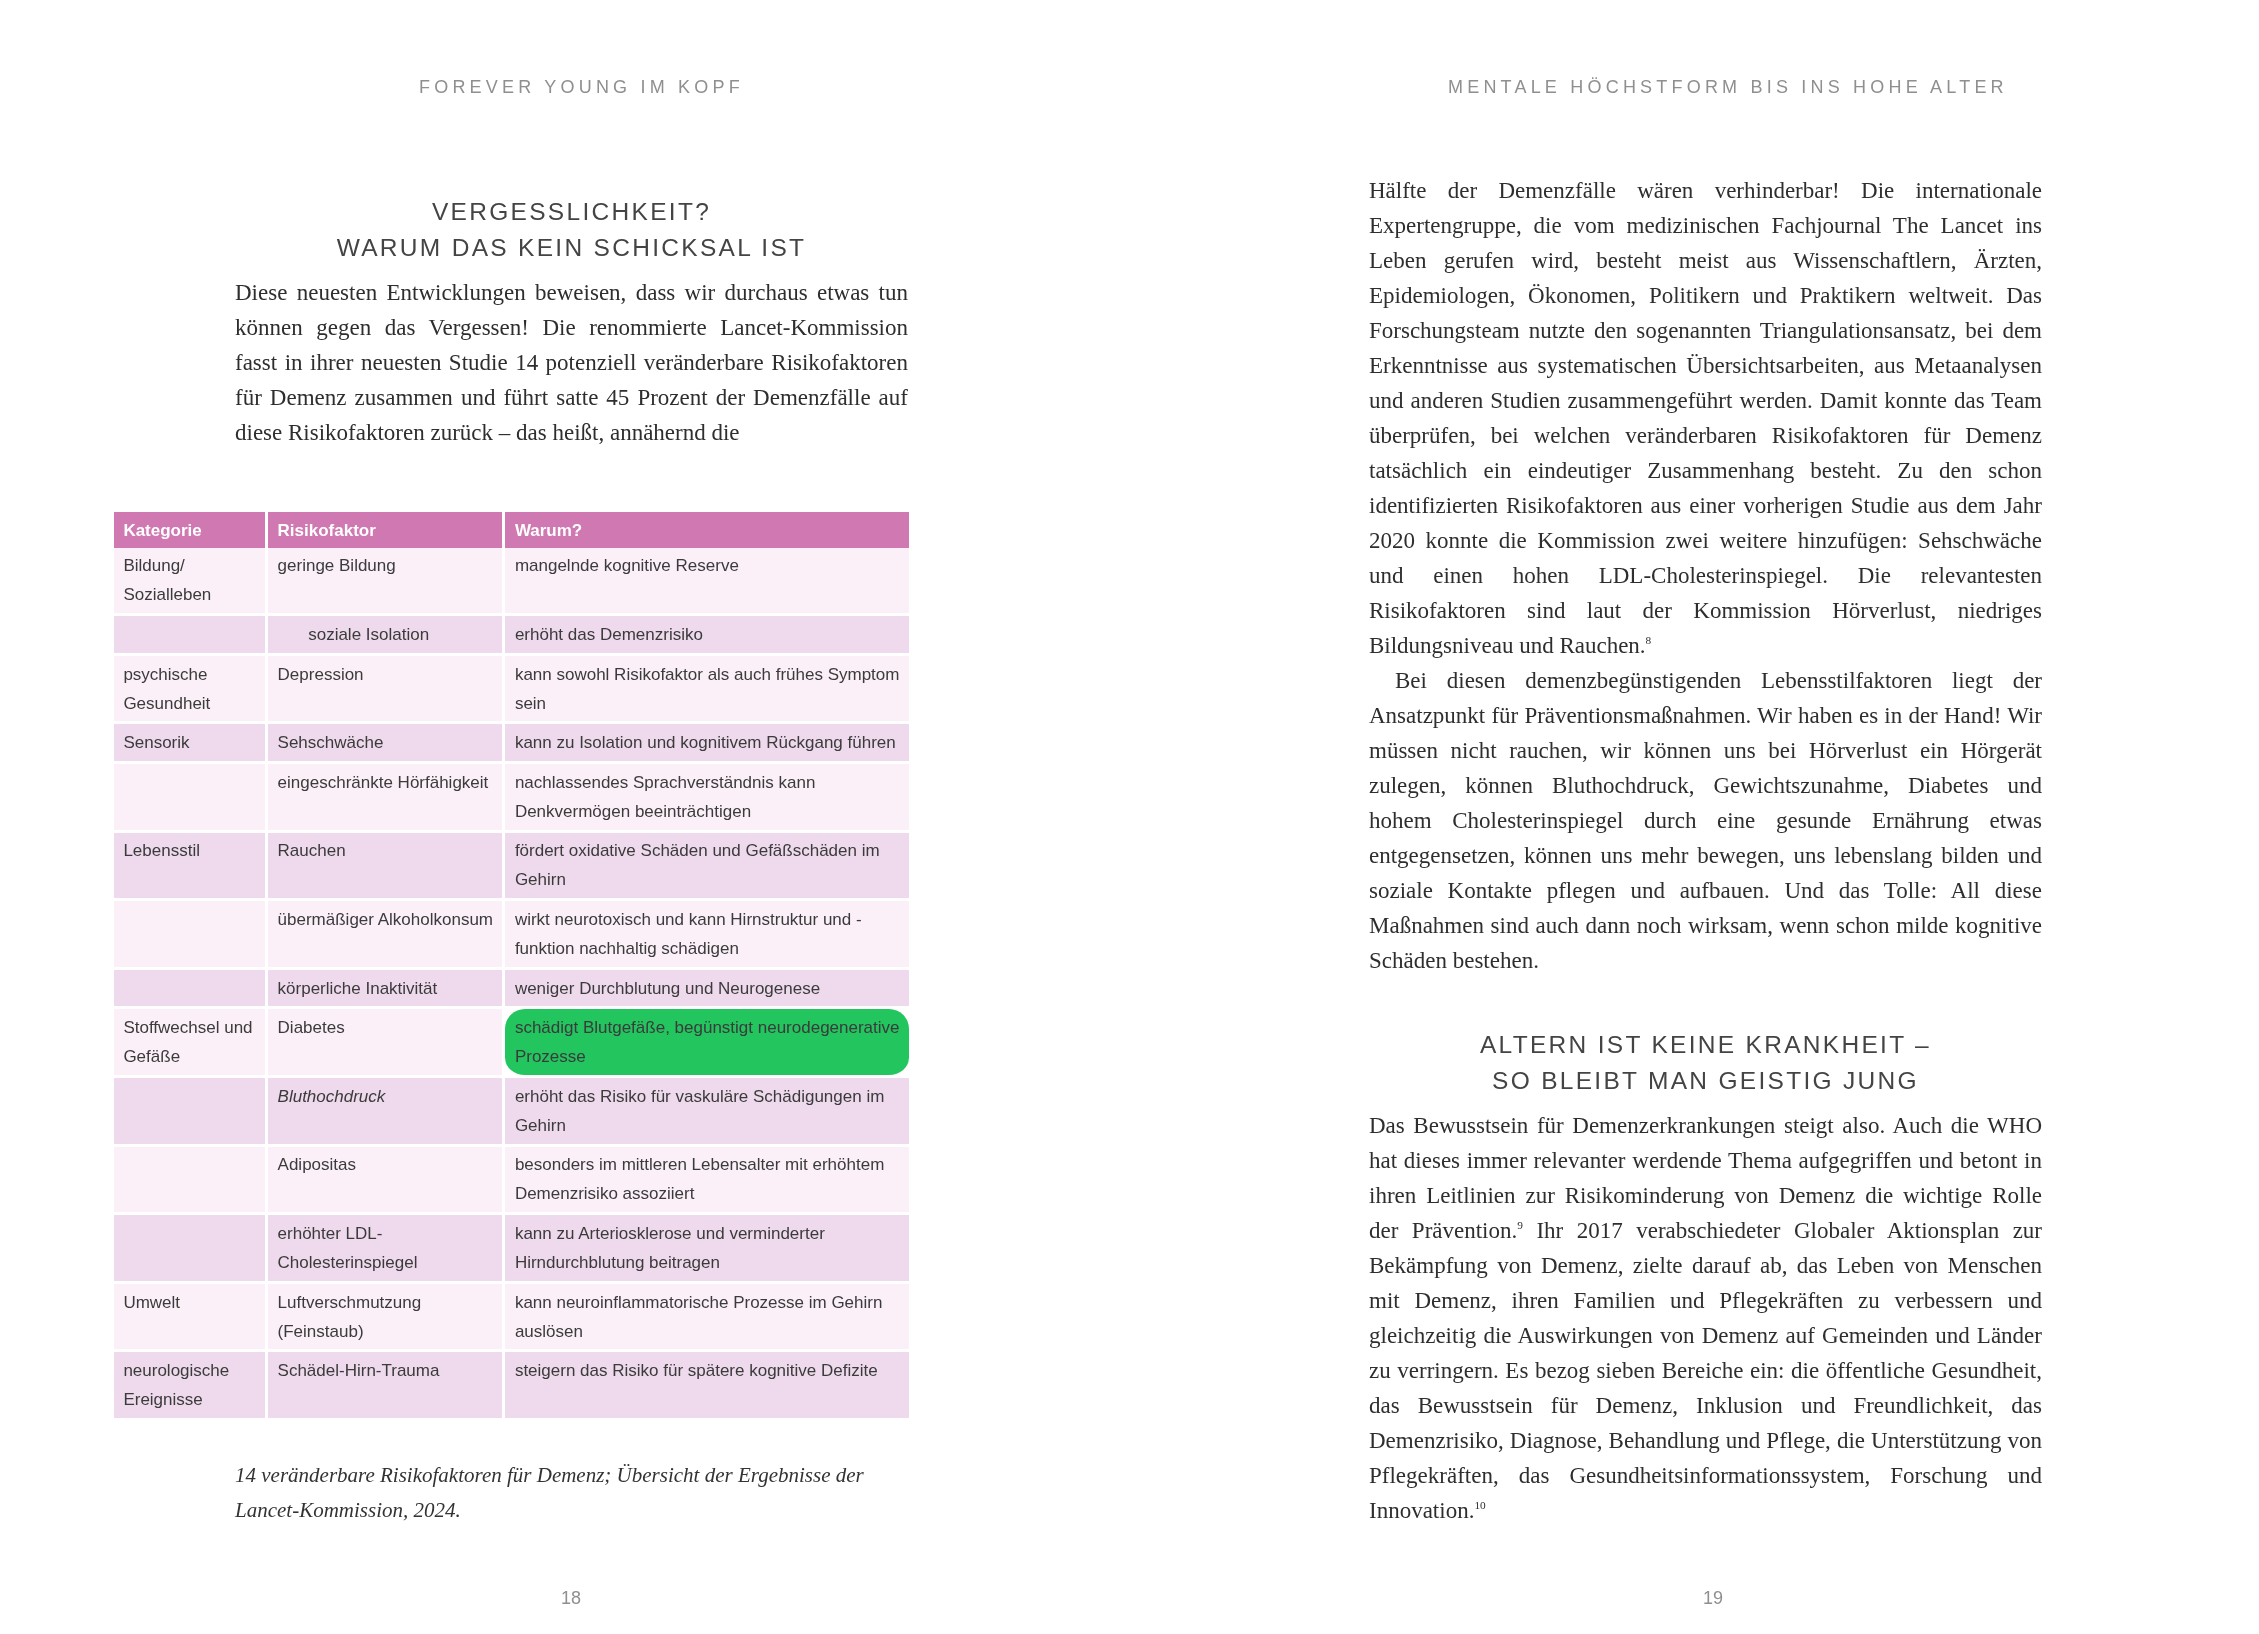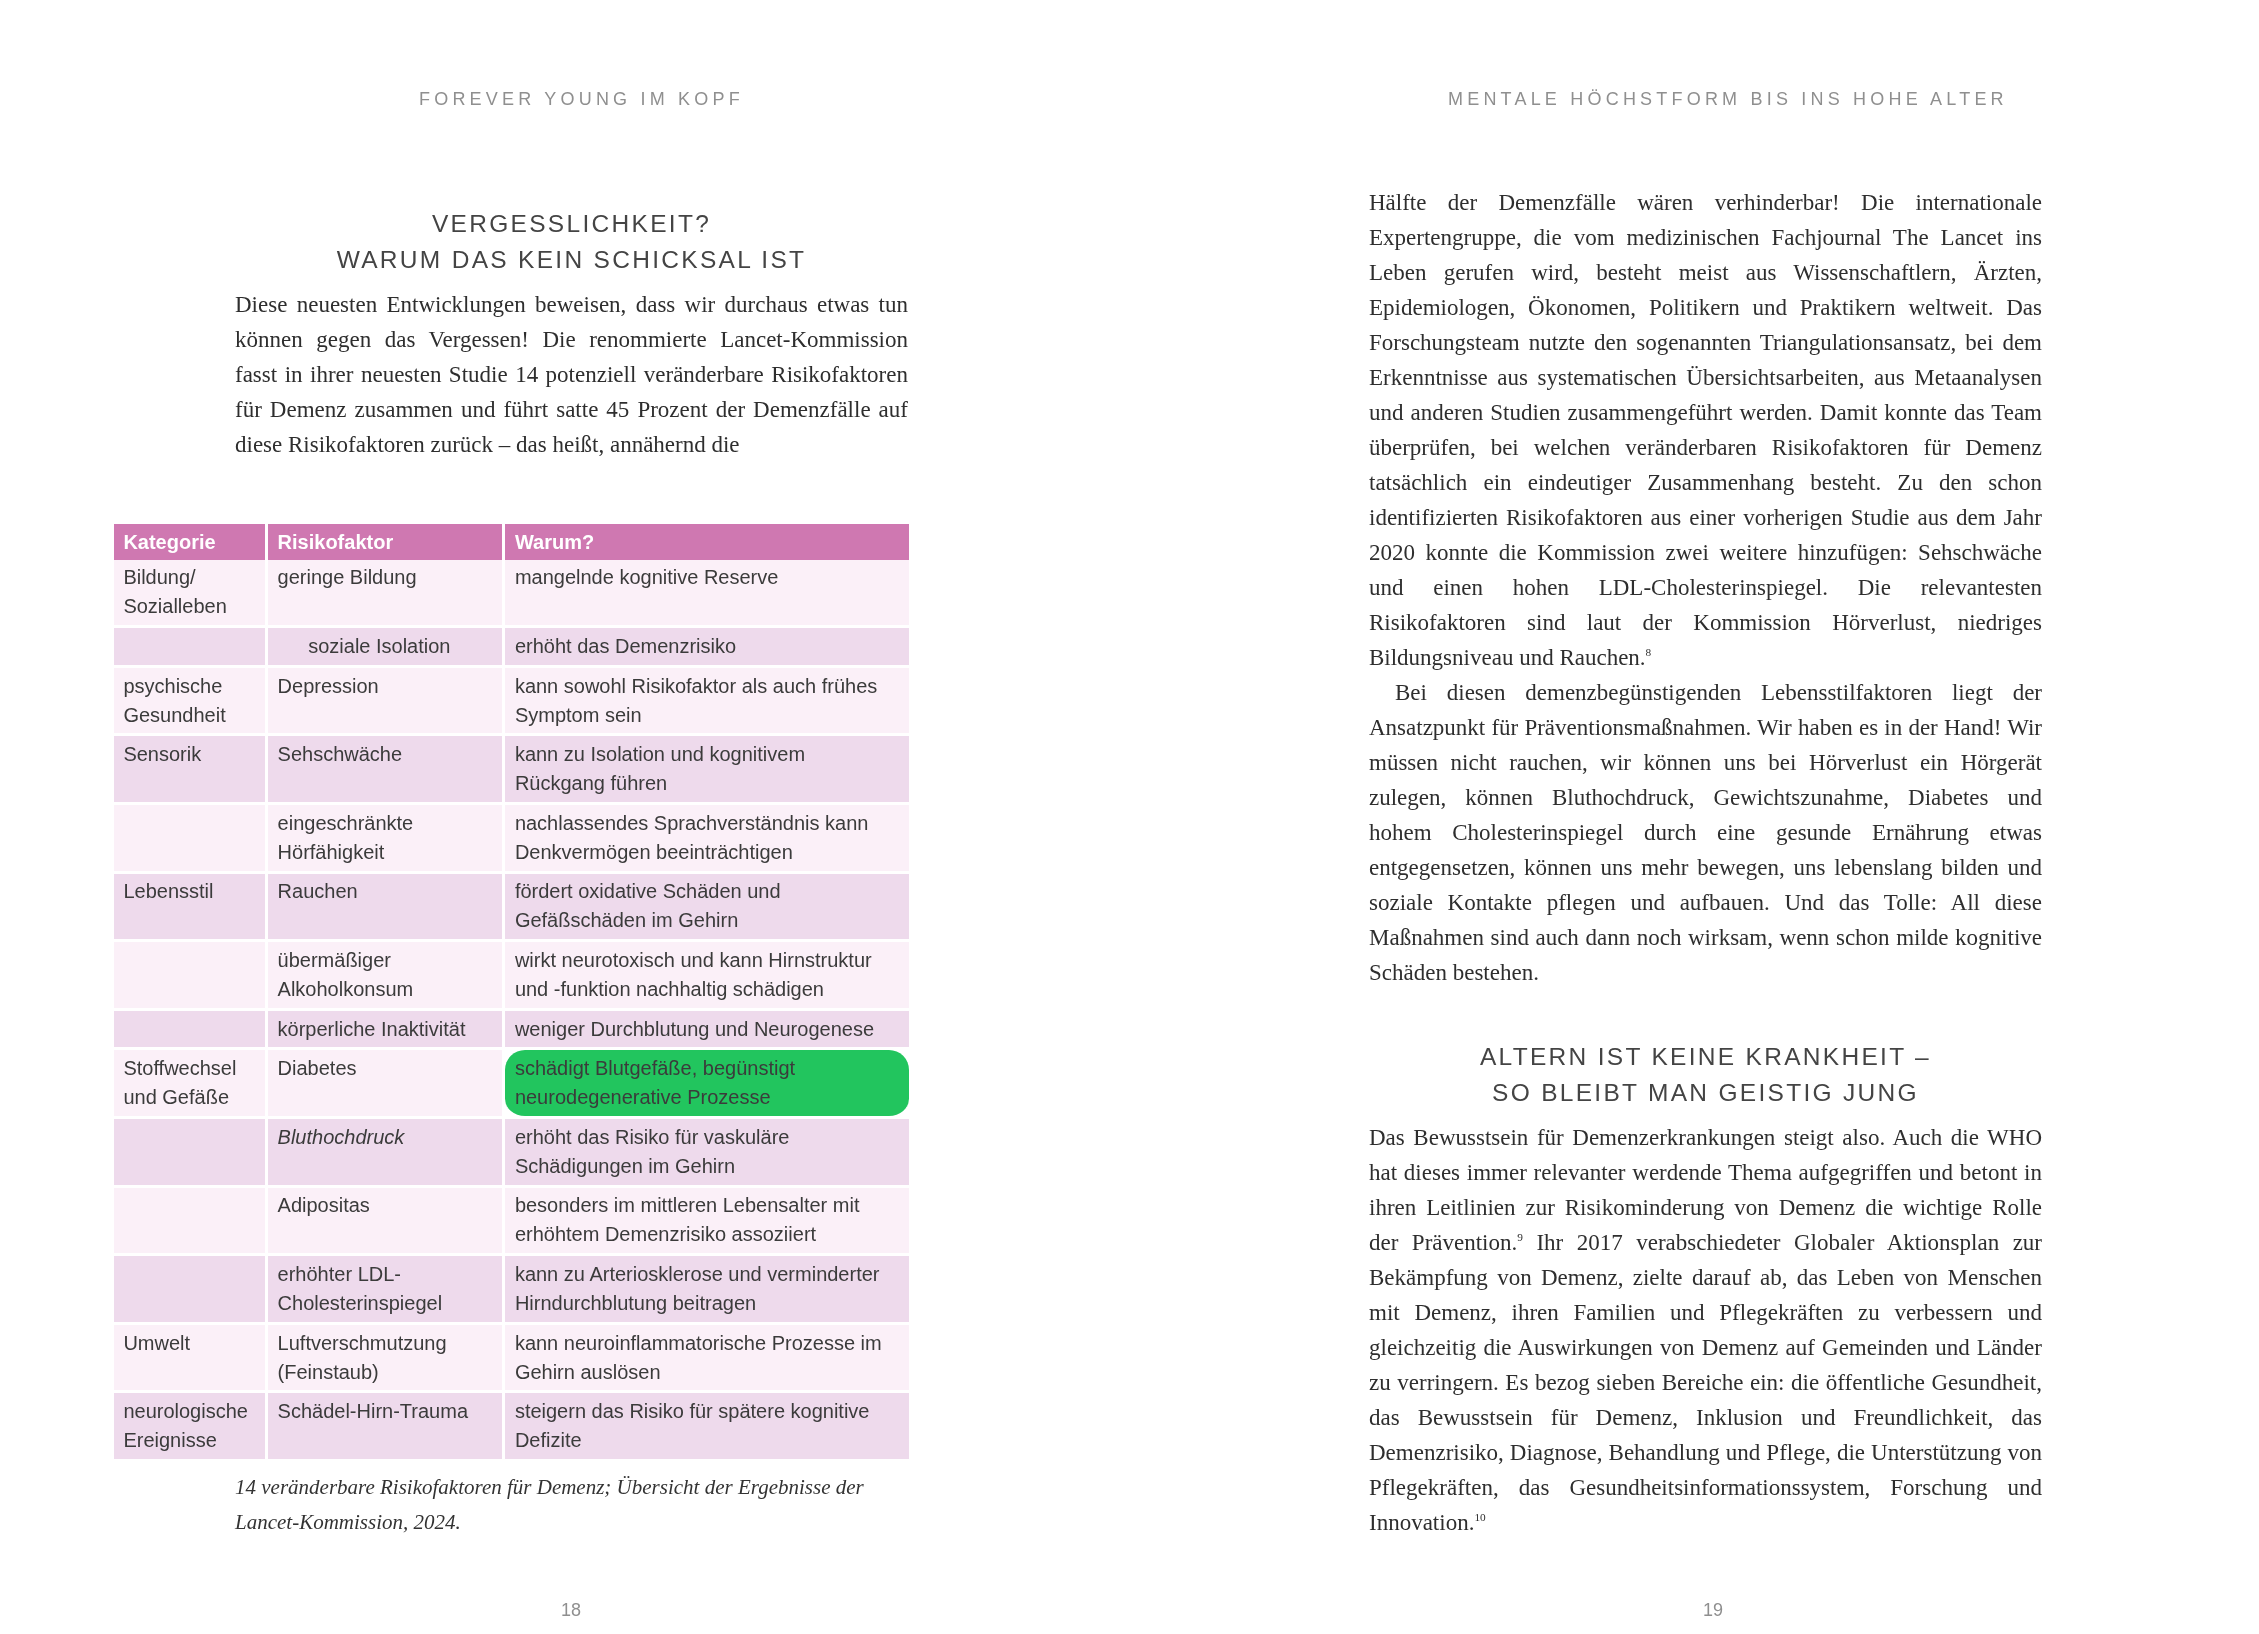--- a/index.html
+++ b/index.html
@@ -1,17 +1,17 @@
 <!DOCTYPE html>
 <html style="font-size:15px"><head>
   <meta charset="utf-8">
   <style>
     html, body { margin: 0; padding: 0; background: #ffffff; }
     body { width: 2260px; height: 1635px; position: relative; overflow: hidden; }
-    .page { position: absolute; top: 16px; height: 1596px; width: 1130px; background: #fff; }
+    .page { position: absolute; top: 4px; height: 1596px; width: 1130px; background: #fff; }
     .page.left { left: 0; }
     .page.right { left: 1130px; }
 
     .running-head {
       position: absolute; top: 73px; font-family: "Liberation Sans", sans-serif;
       font-size: 18px; letter-spacing: 4.2px; color: #8f8f8f; text-transform: uppercase;
       white-space: nowrap;
     }
     .left .running-head { left: 419px; }
     .right .running-head { left: 318px; }
@@ -38,21 +38,21 @@
     }
     .body-text p { margin: 0; }
     .body-text p.indent { text-indent: 26px; }
     .body-text sup { font-size: 11.3px; line-height: 0; vertical-align: super; }
     .left .intro { left: 235px; width: 673px; top: 271px; font-family: "Liberation Serif", serif; font-size: 23px; }
     .right .b1 { left: 239px; width: 673px; top: 169px; font-family: "Liberation Serif", serif; font-size: 23px; }
     .right .b2 { left: 239px; width: 673px; top: 1104px; font-family: "Liberation Serif", serif; font-size: 23px; }
 
     table.risk {
       position: absolute; left: 114px; top: 508px; width: 795px; border-collapse: separate;
-      border-spacing: 0; font-family: "Liberation Sans", sans-serif; font-size: 20px;
+      border-spacing: 0; font-family: "Liberation Sans", sans-serif; font-size: 17px;
       color: #3b3b3b; line-height: 29px;
     }
     table.risk th {
       background: #cf78b1; color: #ffffff; text-align: left; font-weight: bold;
       padding: 3.8px 9.4px 1.9px 9.4px; height: 30px; border-right: 3.8px solid #fff;
     }
     table.risk td {
       padding: 3.8px 9.4px 3.8px 9.4px; vertical-align: top; border-right: 3.8px solid #fff;
       border-bottom: 3.8px solid #fff;
     }

